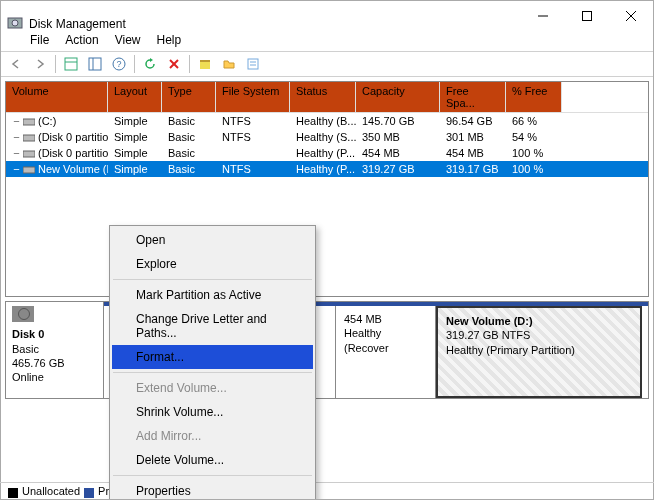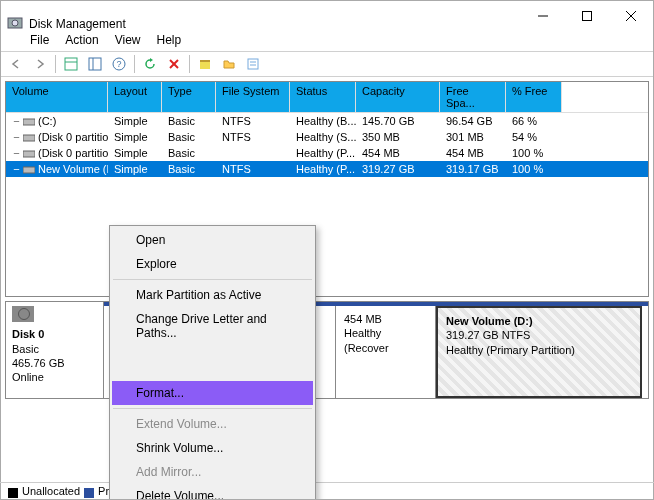--- a/index.html
+++ b/index.html
@@ -14,21 +14,21 @@
 .menubar .item { padding: 2px 8px; }
 
 .toolbar { display: flex; align-items: center; height: 26px; border-top: 1px solid #d0d0d0; border-bottom: 1px solid #d0d0d0; padding: 0 4px; gap: 2px; }
 .toolbar .tbtn { width: 22px; height: 22px; display: flex; align-items: center; justify-content: center; border: 1px solid transparent; }
 .toolbar .sep { width: 1px; height: 18px; background: #c0c0c0; margin: 0 2px; }
 
 .content { position: relative; height: calc(500px - 30px - 20px - 26px - 18px - 2px); }
 
 .volume-list { border: 1px solid #888; margin: 4px; height: 216px; overflow: auto; }
 .vlheader { display: flex; background: #fff; border-bottom: 1px solid #ddd; position: sticky; top: 0; }
-.vlheader .col { border-right: 1px solid #ddd; padding: 3px 6px; font-size: 11px; background: #0ea5e9; }
+.vlheader .col { border-right: 1px solid #ddd; padding: 3px 6px; font-size: 11px; background: #c2410c; }
 .vlrow { display: flex; }
 .vlrow .cell { padding: 2px 6px; font-size: 11px; white-space: nowrap; overflow: hidden; }
 .vlrow.selected { background: #0078d7; color: #fff; }
 .volicon { display: inline-block; width: 12px; height: 10px; vertical-align: middle; margin-right: 3px; }
 .expand { display: inline-block; width: 9px; text-align: center; color: #666; margin-right: 2px; }
 
 .c-vol { width: 102px; }
 .c-lay { width: 54px; }
 .c-typ { width: 54px; }
 .c-fs  { width: 74px; }
@@ -45,21 +45,21 @@
 .partitions { flex: 1; display: flex; border-top: 4px solid #2b4e9e; }
 .part { border-right: 1px solid #888; padding: 6px 8px; line-height: 1.3; overflow: hidden; }
 .part.selected { background: repeating-linear-gradient(45deg,#f5f5f5,#f5f5f5 4px,#e5e5e5 4px,#e5e5e5 8px); border: 2px solid #333; }
 .part .pname { font-weight: bold; }
 
 .legend { position: absolute; bottom: 0; left: 0; right: 0; height: 18px; border-top: 1px solid #ccc; display: flex; align-items: center; padding: 0 8px; gap: 4px; font-size: 11px; }
 .legend .sw { width: 10px; height: 10px; display: inline-block; margin-right: 4px; vertical-align: middle; }
 
 .ctxmenu { position: absolute; top: 144px; left: 108px; width: 207px; background: #f0f0f0; border: 1px solid #979797; box-shadow: 3px 3px 6px rgba(0,0,0,0.25); padding: 2px; z-index: 100; }
 .ctxmenu .mitem { padding: 5px 24px; font-size: 12px; }
-.ctxmenu .mitem.hl { background: #8b5cf6; margin-top: 36px; }
+.ctxmenu .mitem.hl { background: #1d4ed8; }
 .ctxmenu .mitem.disabled { color: #8a8a8a; }
 .ctxmenu .msep { height: 1px; background: #d0d0d0; margin: 3px 1px; }
 
 .bottomspace { height: 62px; }
 
 svg { display: block; }
 </style>
 </head>
 <body>
 

